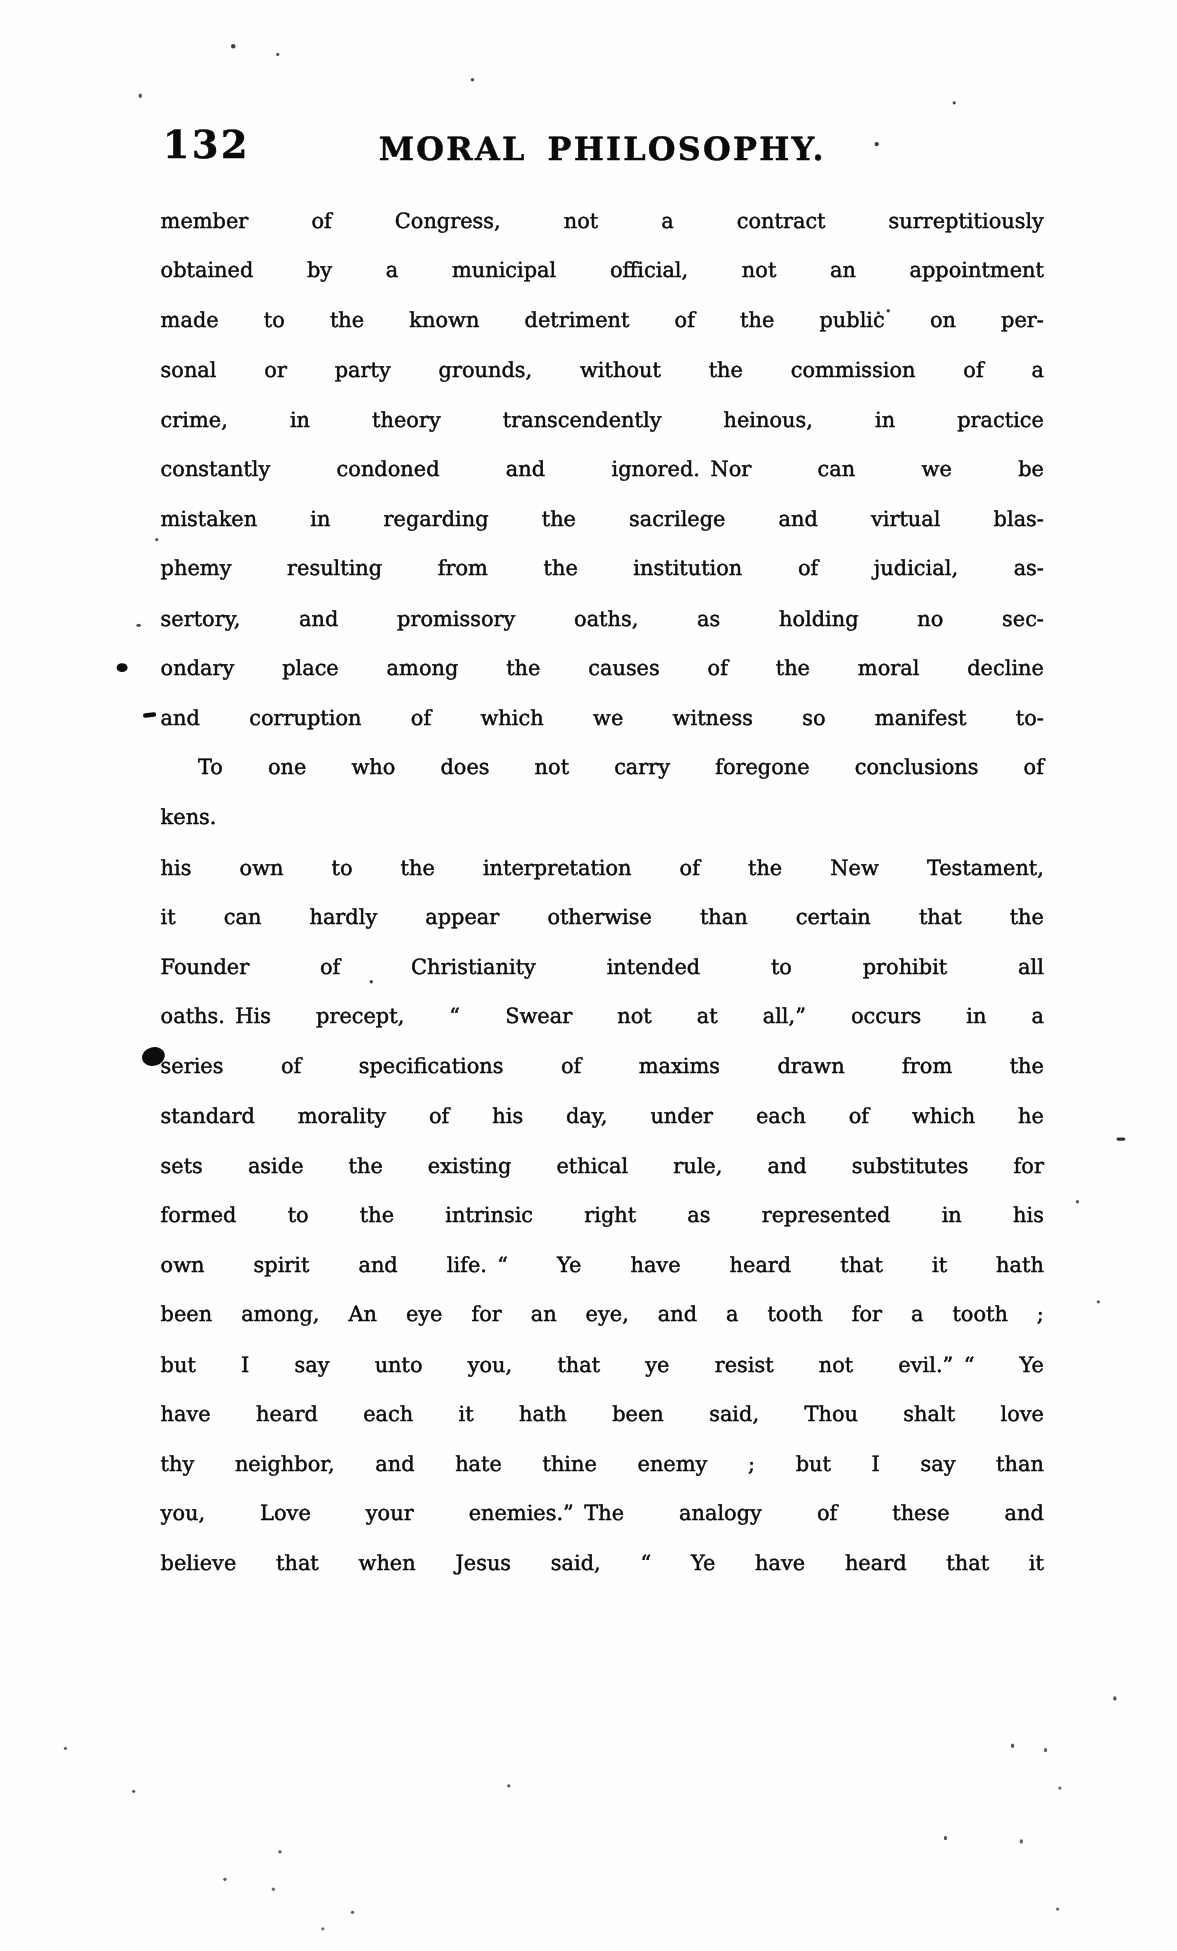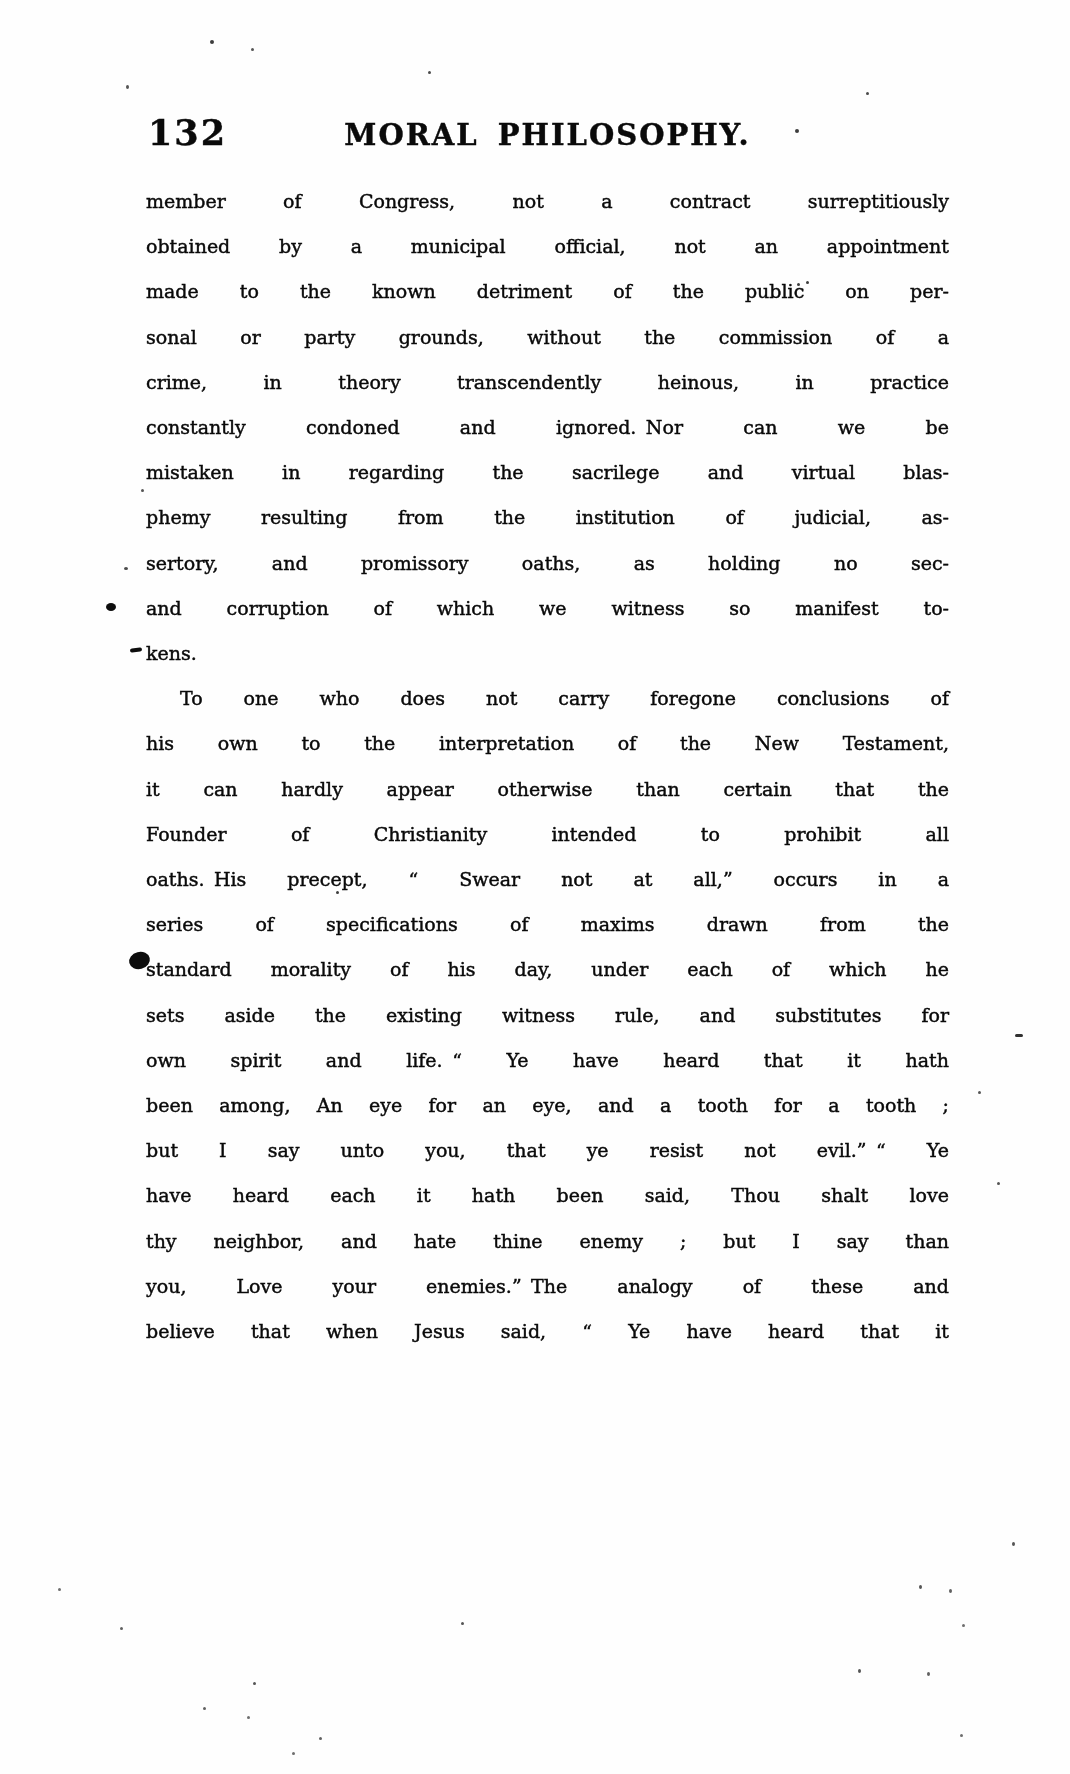--- a/index.html
+++ b/index.html
@@ -51,30 +51,32 @@
   <div class="page-body">
     <div class="line">member of Congress, not a contract surreptitiously</div>
     <div class="line">obtained by a municipal official, not an appointment</div>
     <div class="line">made to the known detriment of the public on per-</div>
     <div class="line">sonal or party grounds, without the commission of a</div>
     <div class="line">crime, in theory transcendently heinous, in practice</div>
     <div class="line">constantly condoned and ignored. Nor can we be</div>
     <div class="line">mistaken in regarding the sacrilege and virtual blas-</div>
     <div class="line">phemy resulting from the institution of judicial, as-</div>
     <div class="line">sertory, and promissory oaths, as holding no sec-</div>
+    <div class="line">ondary place among the causes of the moral decline</div>
     <div class="line">and corruption of which we witness so manifest to-</div>
+    <div class="line indent">To one who does not carry foregone conclusions of</div>
     <div class="line para-end">kens.</div>
-    <div class="line indent">To one who does not carry foregone conclusions of</div>
     <div class="line">his own to the interpretation of the New Testament,</div>
     <div class="line">it can hardly appear otherwise than certain that the</div>
     <div class="line">Founder of Christianity intended to prohibit all</div>
     <div class="line">oaths. His precept, “ Swear not at all,” occurs in a</div>
     <div class="line">series of specifications of maxims drawn from the</div>
     <div class="line">standard morality of his day, under each of which he</div>
-    <div class="line">sets aside the existing witness rule, and substitutes for</div>
+    <div class="line">sets aside the existing ethical rule, and substitutes for</div>
+    <div class="line">formed to the intrinsic right as represented in his</div>
     <div class="line">own spirit and life. “ Ye have heard that it hath</div>
     <div class="line">been among, An eye for an eye, and a tooth for a tooth ;</div>
     <div class="line">but I say unto you, that ye resist not evil.” “ Ye</div>
     <div class="line">have heard each it hath been said, Thou shalt love</div>
     <div class="line">thy neighbor, and hate thine enemy ; but I say than</div>
     <div class="line">you, Love your enemies.” The analogy of these and</div>
     <div class="line">believe that when Jesus said, “ Ye have heard that it</div>
   </div>
 
   <div class="mark" style="left:106px;top:603px;width:10px;height:8px;"></div>

